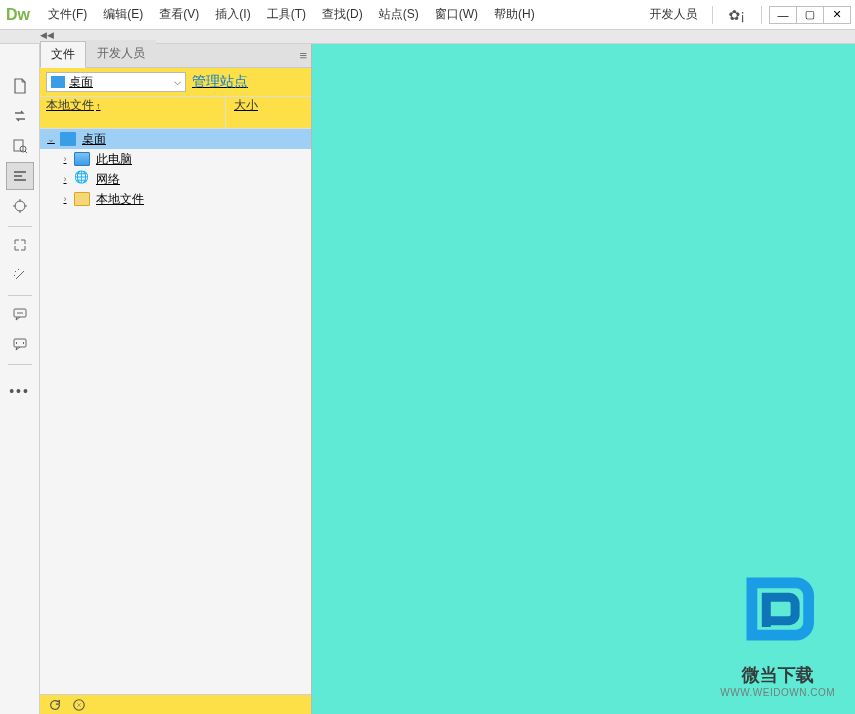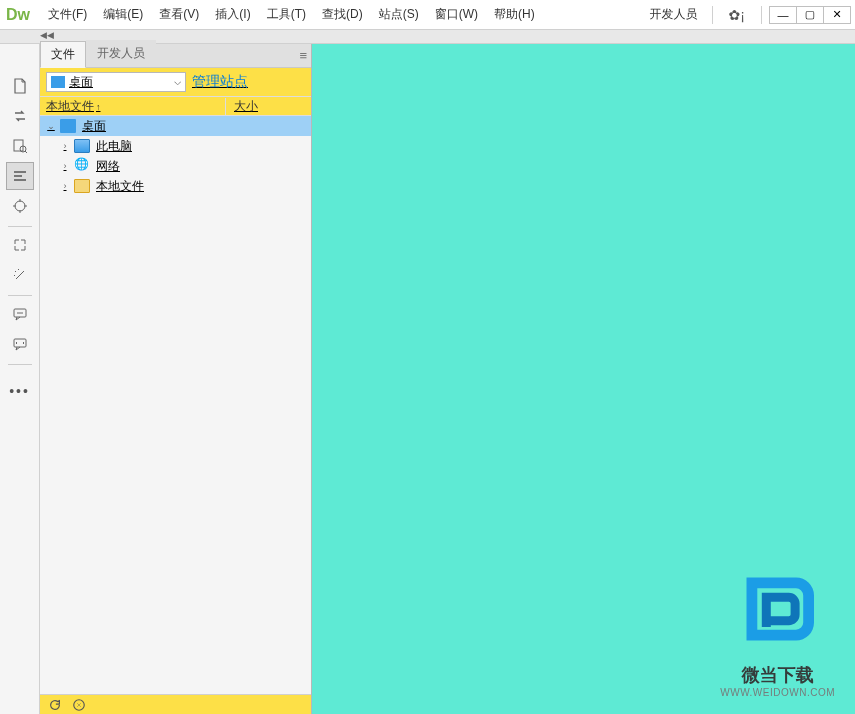--- a/index.html
+++ b/index.html
@@ -204,25 +204,24 @@
       color: #555;
     }
     .manage-link {
       color: #0b7ed6;
       cursor: pointer;
       font-size: 14px;
     }
     
     
     .file-header {
-      height: 20px;
+      height: 33px;
       border-top: 1px solid #ddd;
       border-bottom: 1px solid #ddd;
       display: flex;
-      align-items: center;
       padding-left: 6px;
       font-size: 12px;
       color: #333;
     }
     .file-header-col1 {
       flex: 0 0 180px;
       border-right: 1px solid #ddd;
     }
     .file-header-col2 {
       padding-left: 8px;

